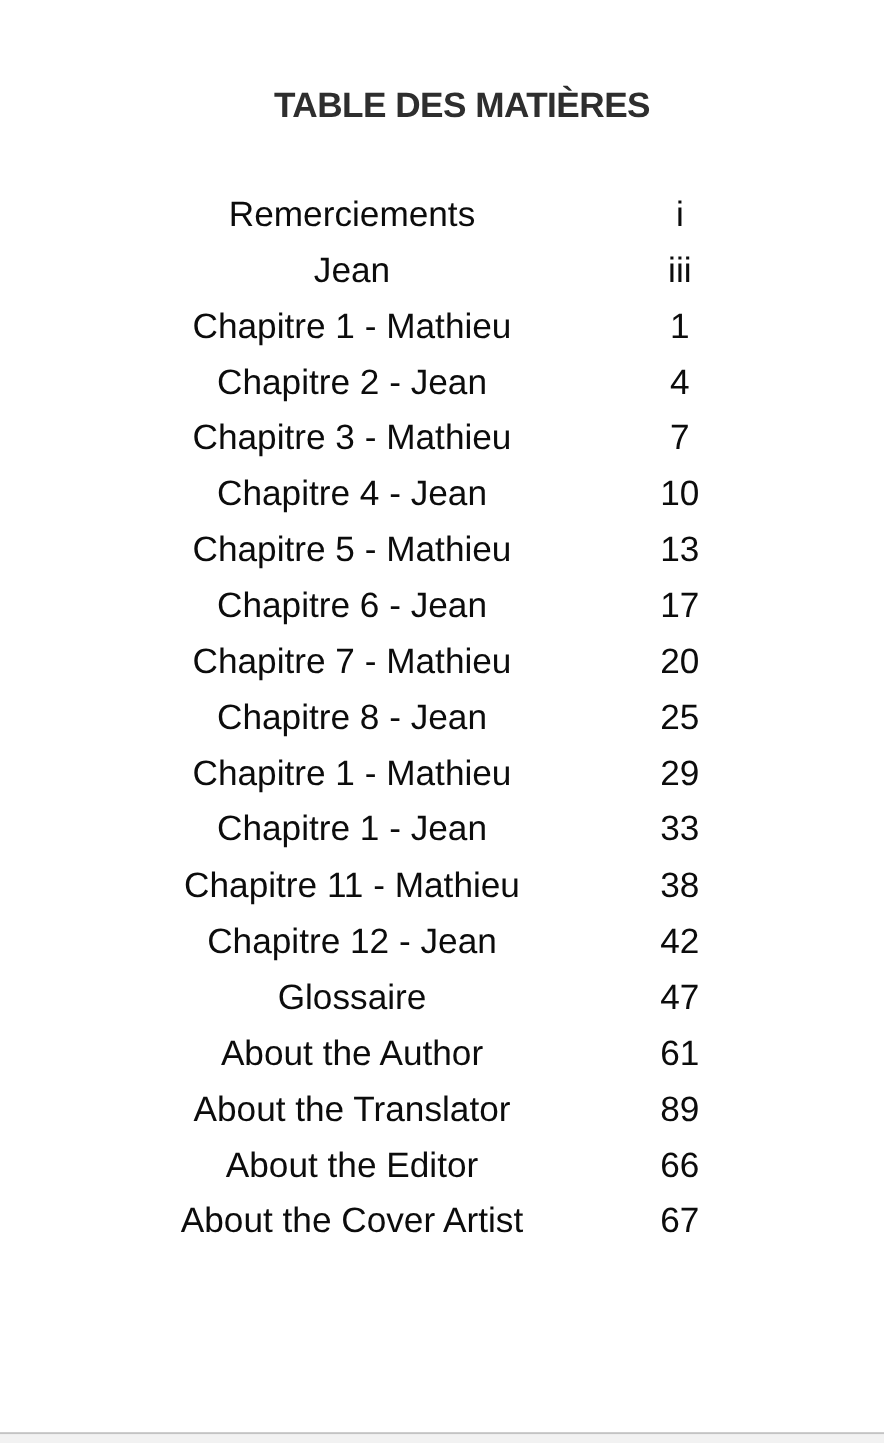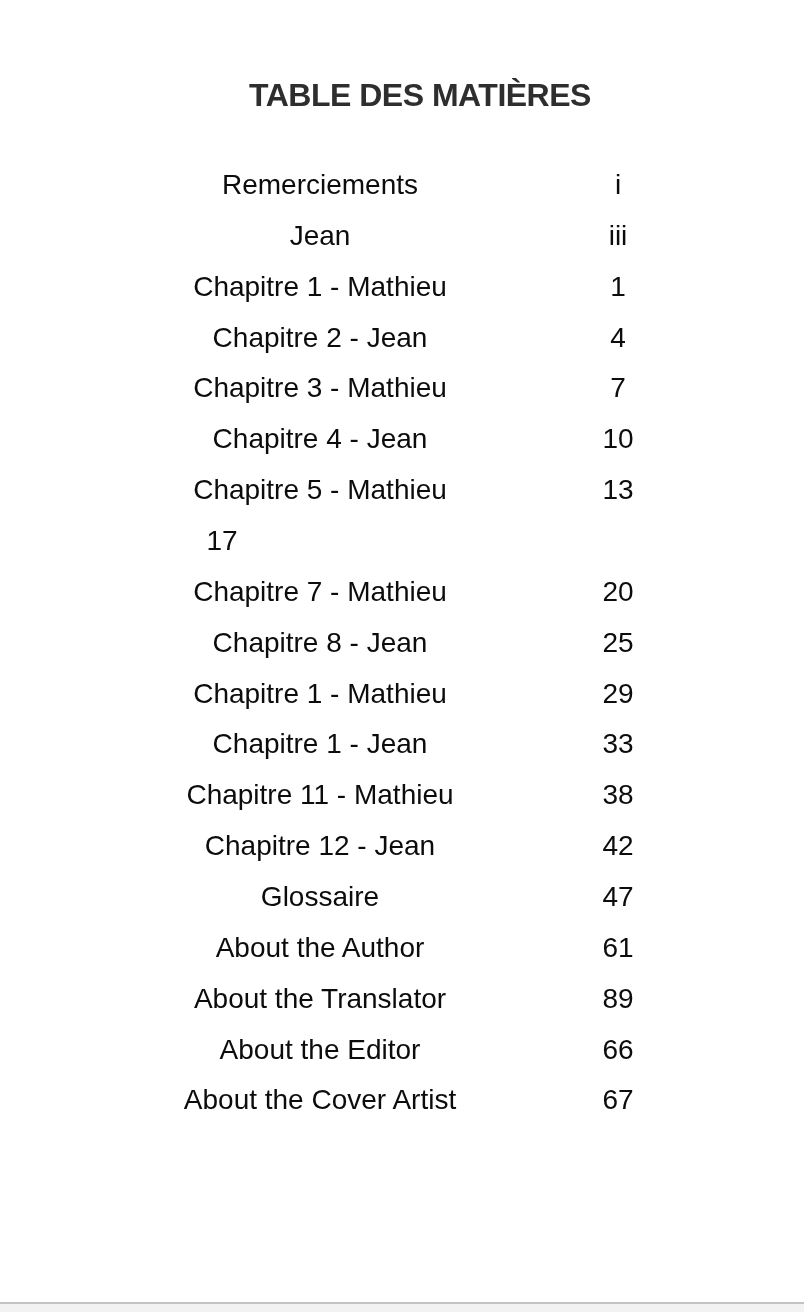--- a/index.html
+++ b/index.html
@@ -33,23 +33,23 @@
     color: var(--title, #2e2e2e);
   }
   .toc {
     position: absolute;
     top: 169px;
     left: 122px;
     width: 596px;
   }
   .toc-row {
     display: flex;
-    align-items: flex-start;
+    align-items: center;
     height: 50.86px;
-    font-size: 28px;
+    font-size: 32px;
     color: var(--text, #0c0c0c);
     cursor: pointer;
   }
   .toc-label {
     width: 396px;
     text-align: center;
     white-space: nowrap;
   }
   .toc-page {
     width: 200px;
@@ -104,20 +104,21 @@
     </div>
     <div class="toc-row">
       <span class="toc-label">Chapitre 4 - Jean</span>
       <span class="toc-page">10</span>
     </div>
     <div class="toc-row">
       <span class="toc-label">Chapitre 5 - Mathieu</span>
       <span class="toc-page">13</span>
     </div>
     <div class="toc-row">
+      <span class="toc-label">Chapitre 6 - Jean</span>
       <span class="toc-page">17</span>
     </div>
     <div class="toc-row">
       <span class="toc-label">Chapitre 7 - Mathieu</span>
       <span class="toc-page">20</span>
     </div>
     <div class="toc-row">
       <span class="toc-label">Chapitre 8 - Jean</span>
       <span class="toc-page">25</span>
     </div>

